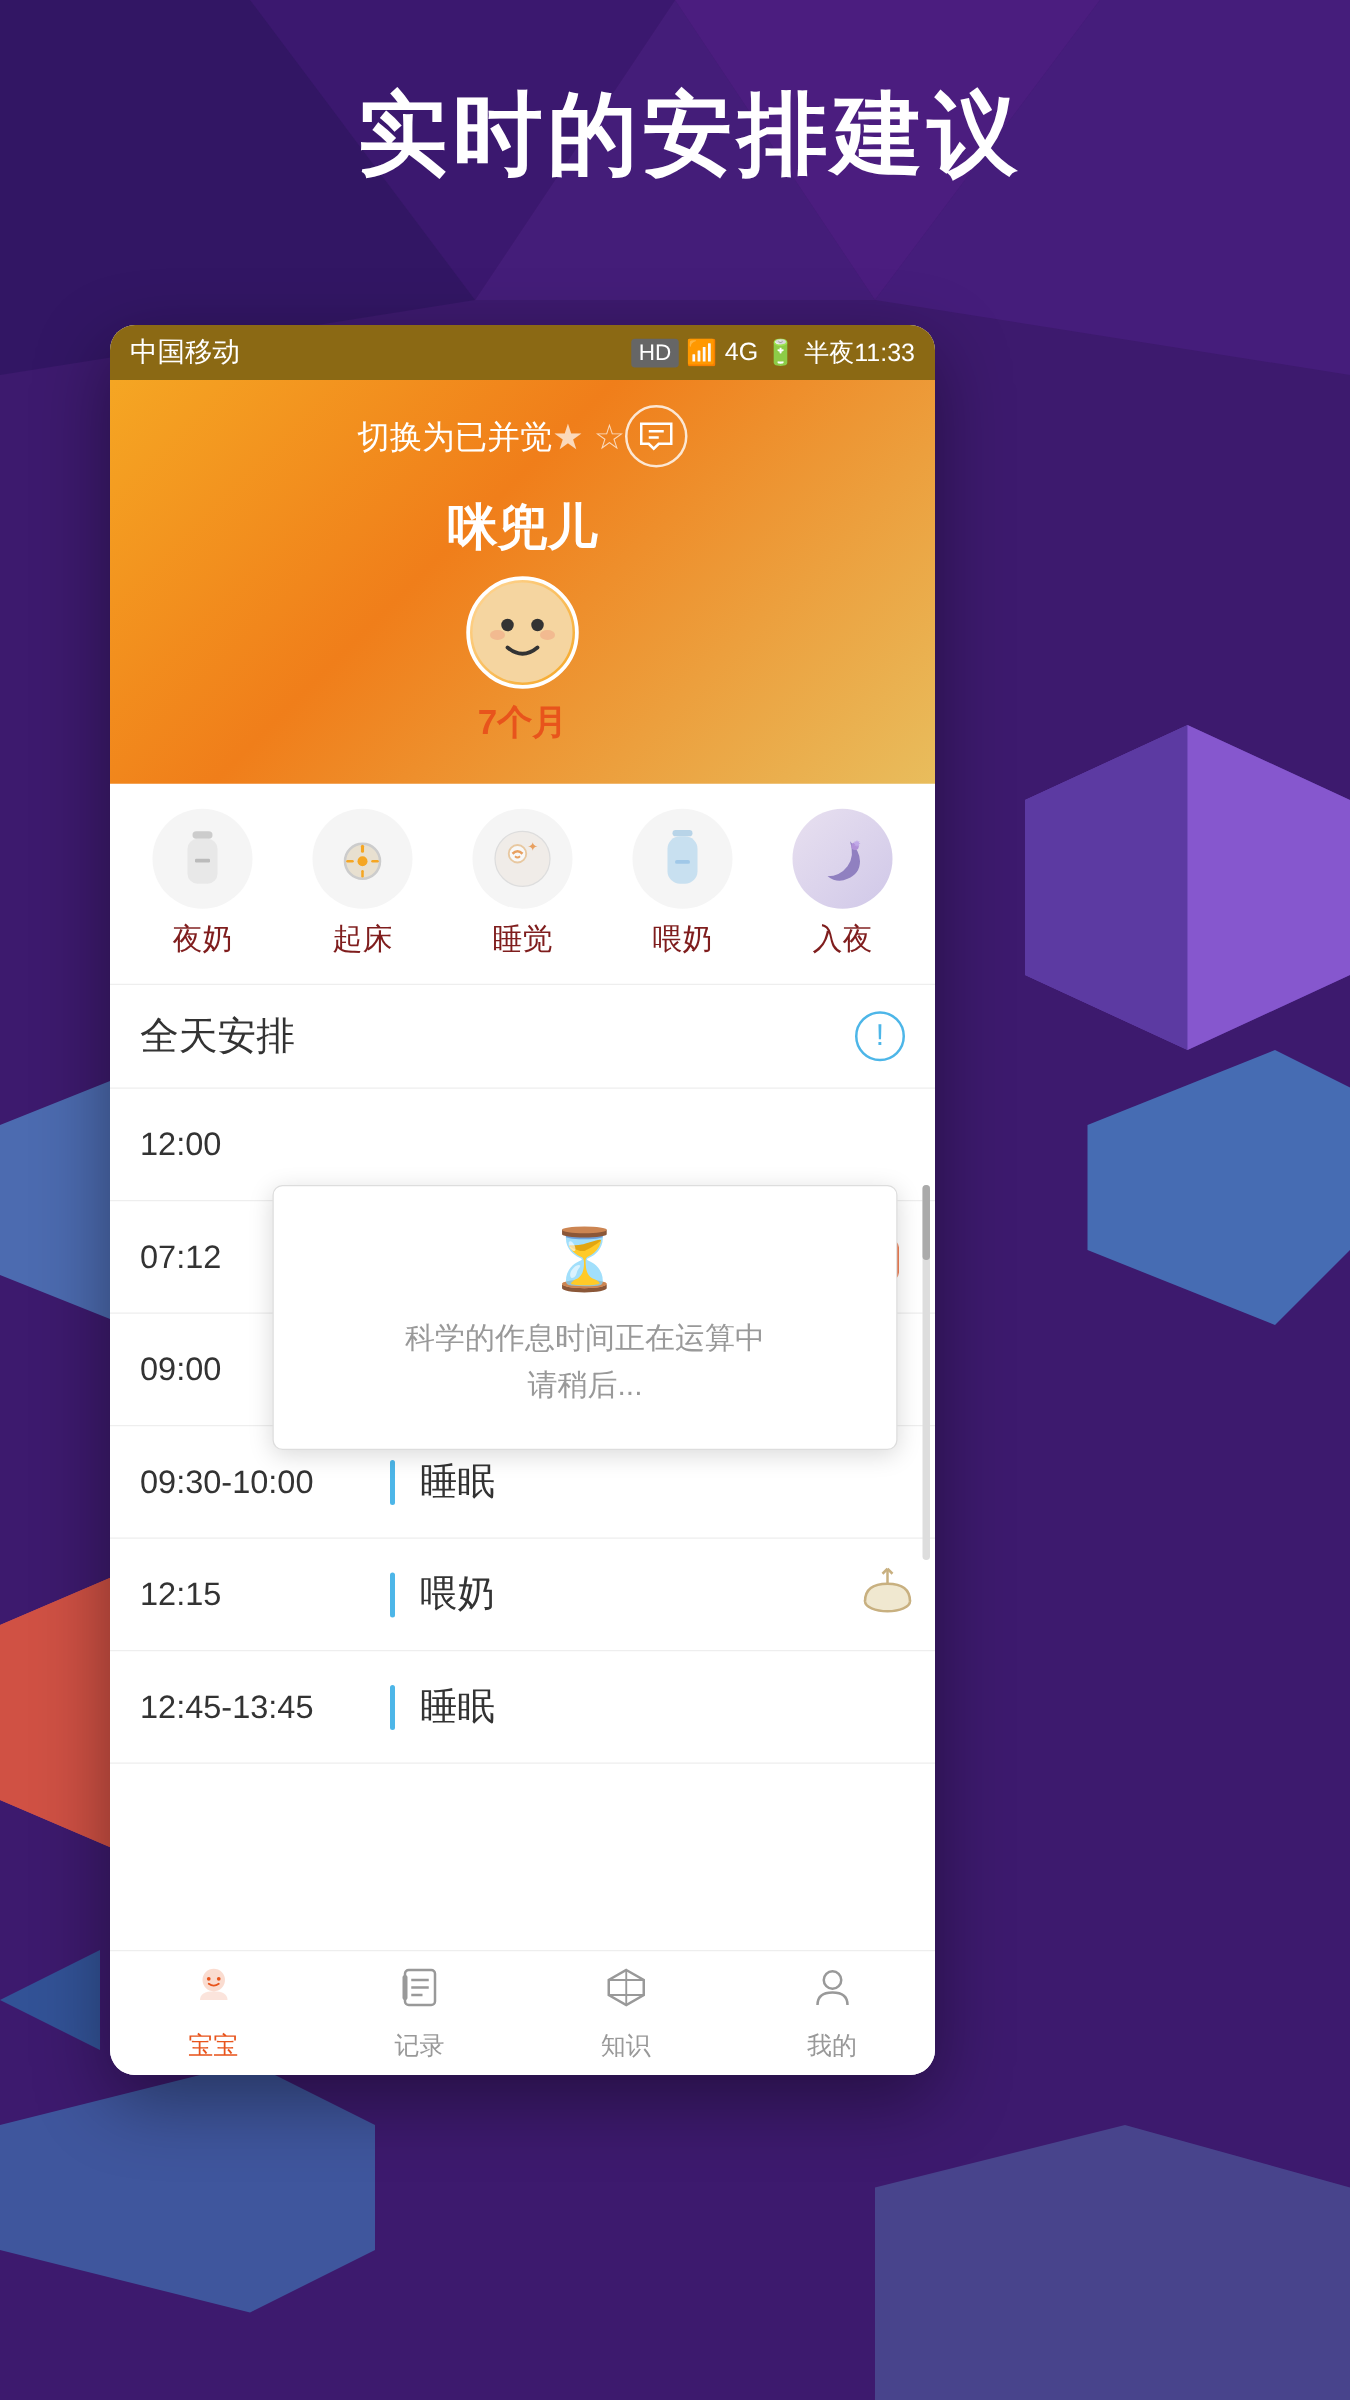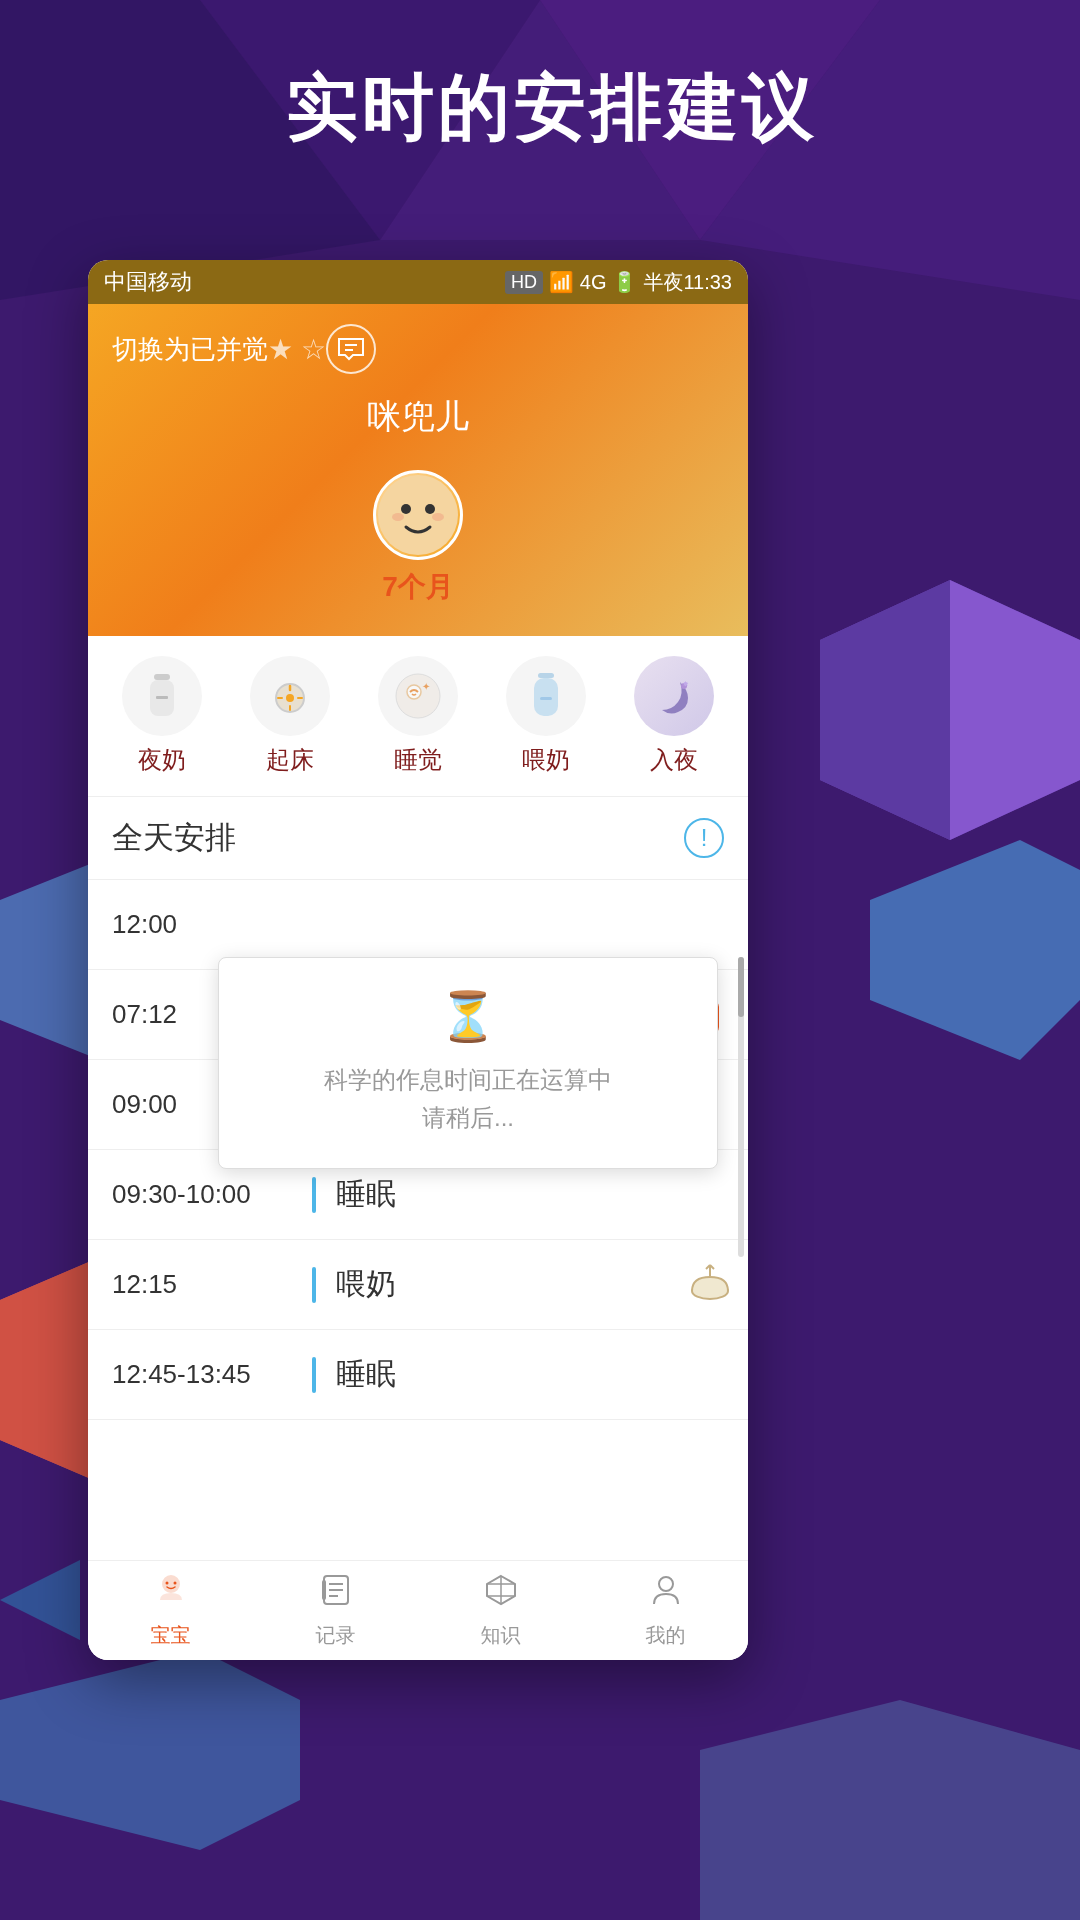--- a/index.html
+++ b/index.html
@@ -77,21 +77,21 @@
     
     .app-header {
       background: linear-gradient(135deg, #f5a623 0%, #f07e1a 40%, #e8c060 100%);
       padding: 20px 24px 60px;
       position: relative;
     }
 
     .header-top {
       display: flex;
       align-items: center;
-      justify-content: flex-start;
+      justify-content: center;
       margin-bottom: 20px;
     }
 
     .switch-btn {
       color: white;
       font-size: 26px;
     }
 
     .star-area {
       display: flex;
@@ -114,23 +114,23 @@
       color: white;
       font-size: 28px;
     }
 
     .baby-info {
       text-align: center;
     }
 
     .baby-name {
       color: white;
-      font-size: 34px;
-      font-weight: 400;
-      margin-bottom: 30px;
+      font-size: 40px;
+      font-weight: 700;
+      margin-bottom: 12px;
     }
 
     .avatar-container {
       display: flex;
       justify-content: center;
       margin-bottom: 8px;
     }
 
     .avatar {
       width: 90px;

